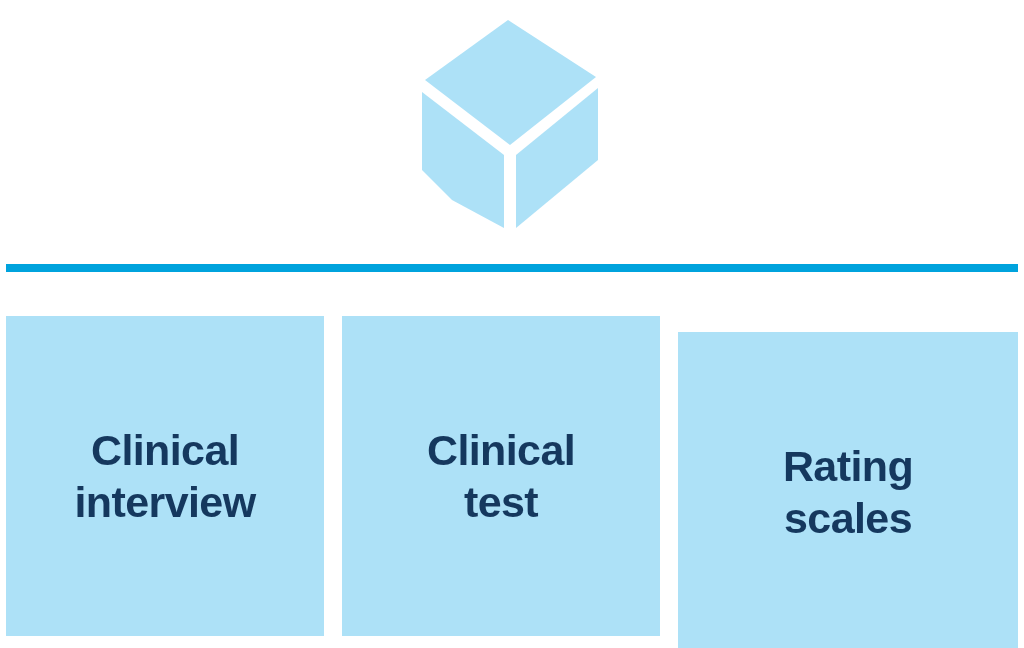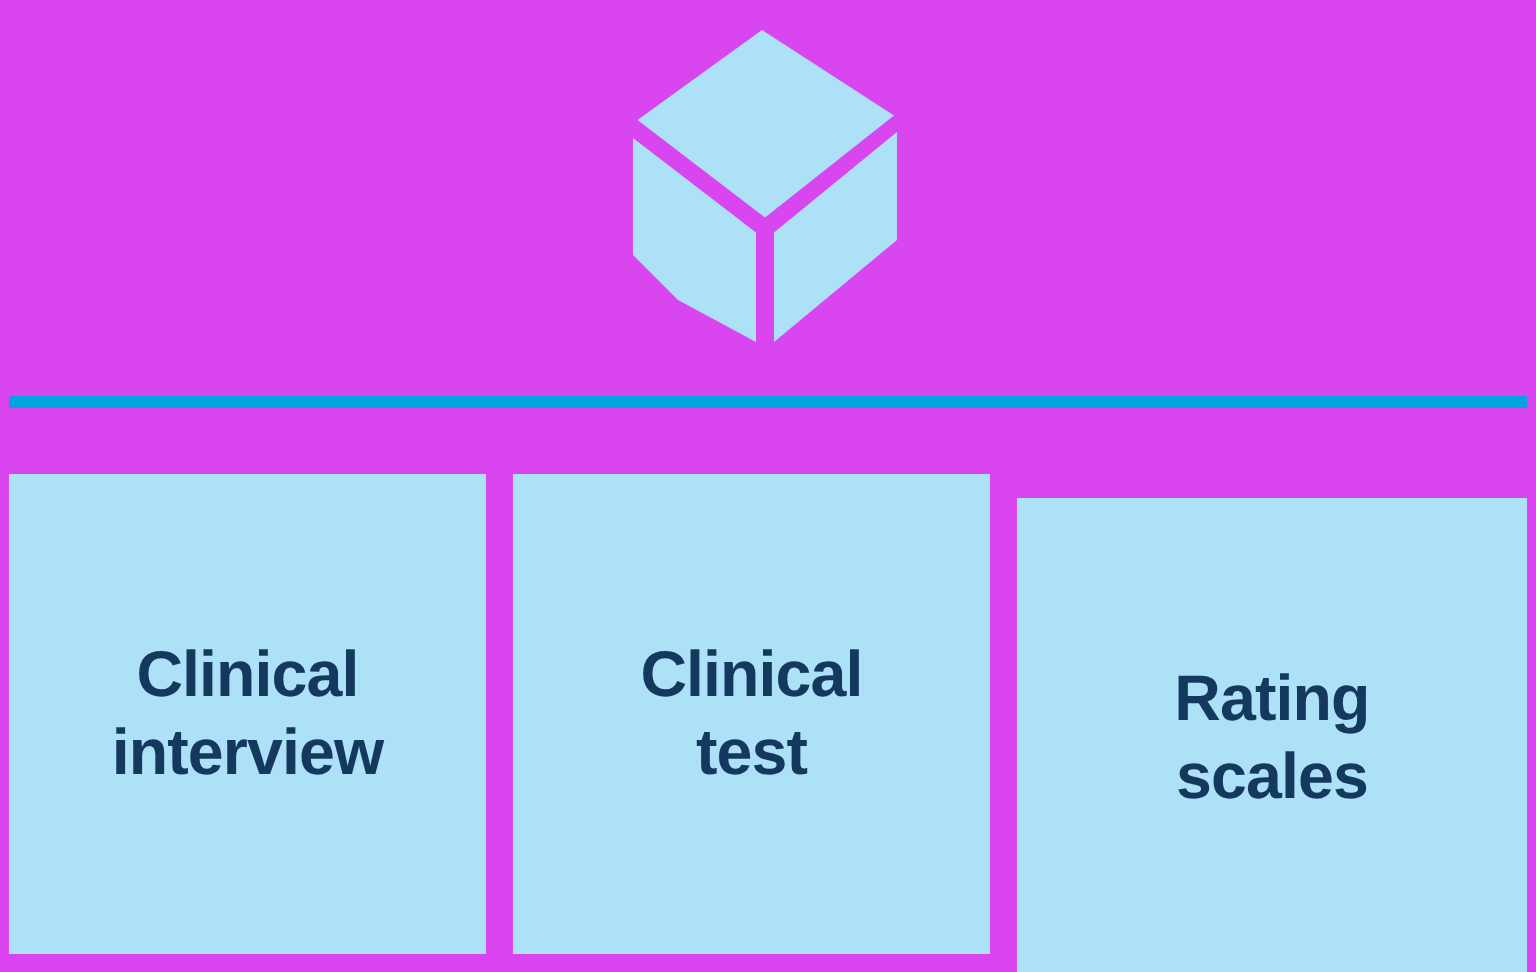--- a/index.html
+++ b/index.html
@@ -11,21 +11,21 @@
   body {
     width: 1024px;
     height: 648px;
     overflow: hidden;
     font-family: "Liberation Sans", sans-serif;
   }
   .stage {
     position: relative;
     width: 1024px;
     height: 648px;
-    background: #d946ef;
+    background: #ffffff;
   }
 
   
   .cube-wrap {
     position: absolute;
     left: 412px;
     top: 14px;
     width: 200px;
     height: 224px;
   }

